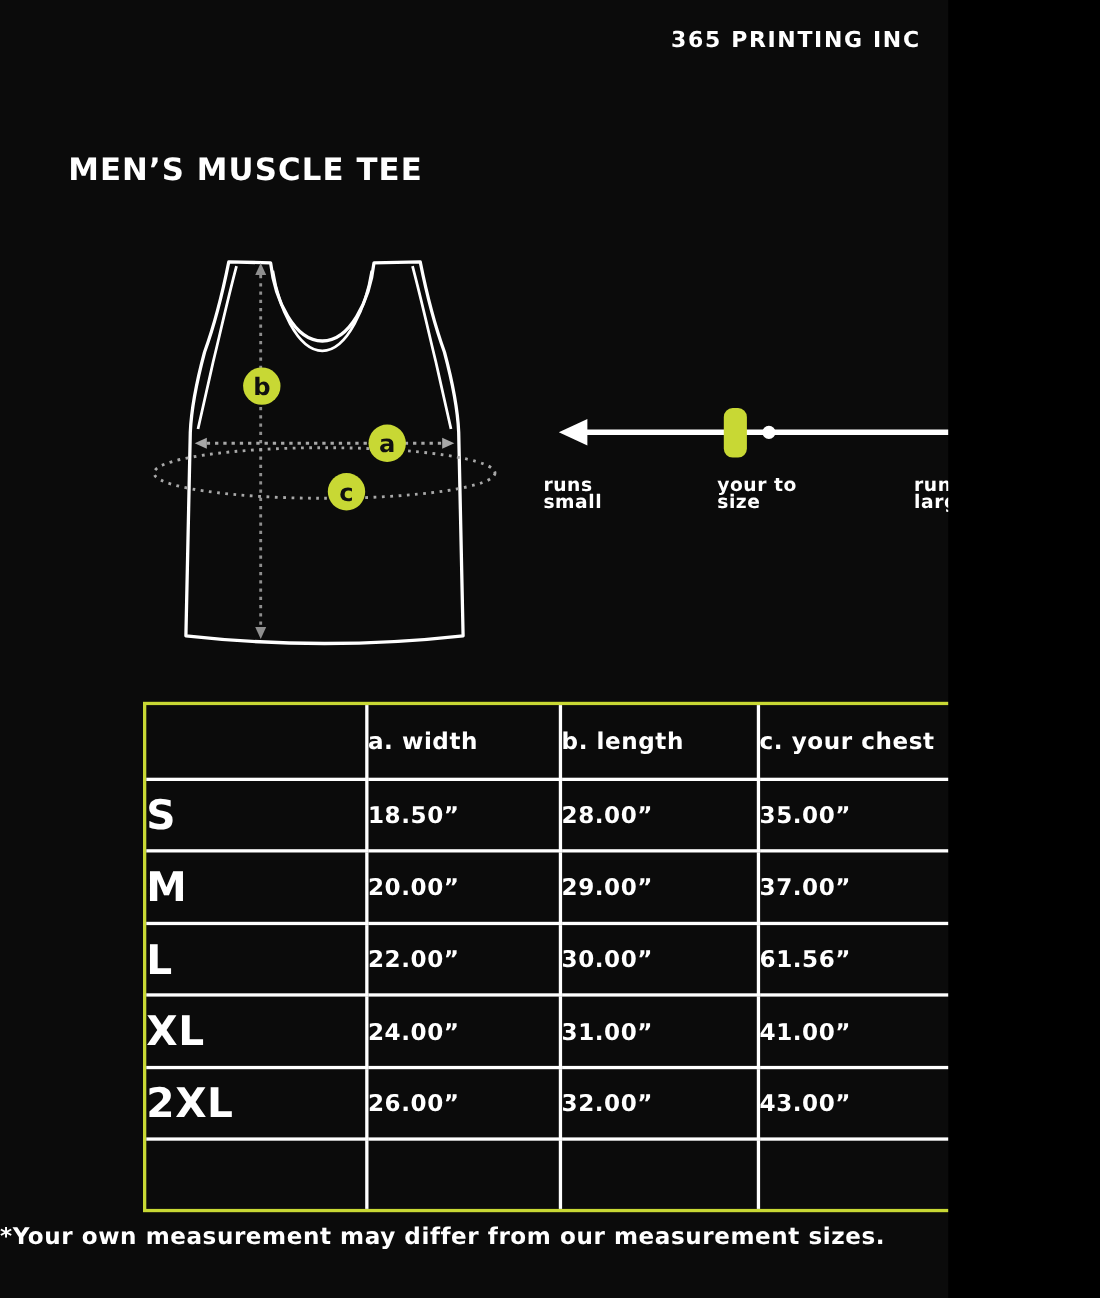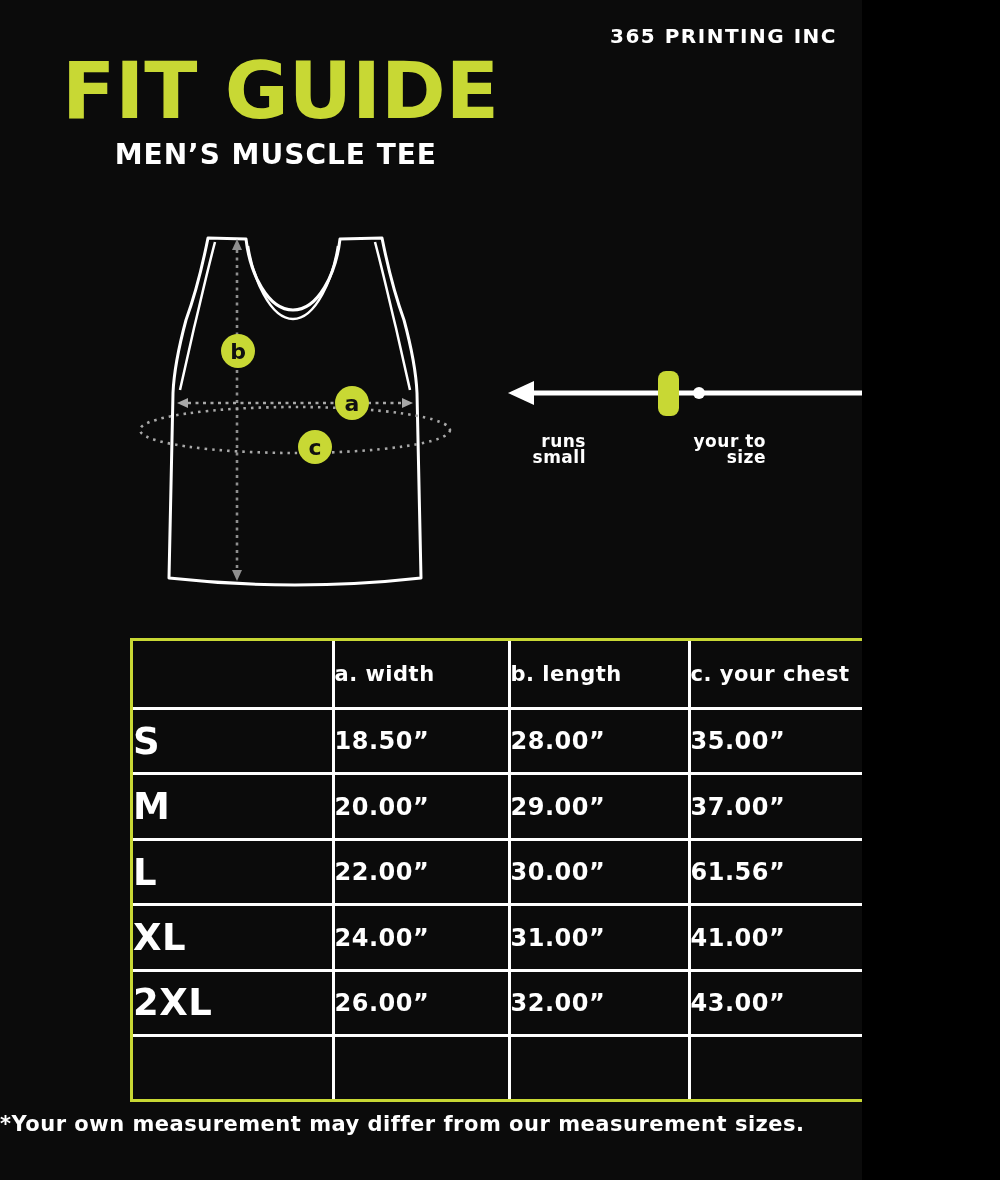--- a/index.html
+++ b/index.html
@@ -23,30 +23,29 @@
     font-size:20px;font-weight:bold;letter-spacing:1.5px;
     color:var(--white);
   }
   .title{
     position:absolute;left:62px;top:52px;
     font-size:78px;font-weight:bold;letter-spacing:0px;
     color:var(--accent);white-space:nowrap;line-height:1;
   }
   .subtitle{
     position:absolute;left:62px;top:138px;width:375px;
-    text-align:right;
     font-size:28px;font-weight:bold;letter-spacing:1px;
     color:var(--white);white-space:nowrap;
   }
   .tank-svg{position:absolute;left:128px;top:218px;width:340px;height:380px;}
   .scale-svg{position:absolute;left:486px;top:356px;width:464px;height:76px;}
   .scale-label{
     position:absolute;top:433px;
     font-size:17px;font-weight:bold;line-height:16px;
-    text-align:right;color:var(--white);letter-spacing:0.5px;
+    text-align:left;color:var(--white);letter-spacing:0.5px;
   }
   .scale-label.left{left:494px;width:92px;}
   .scale-label.center{left:652px;width:114px;}
   .scale-label.right{left:831px;width:92px;}
 
   .table-frame{
     position:absolute;left:130px;top:638px;width:755px;height:464px;
     border:3px solid var(--accent);
     background:var(--bg);
   }
@@ -57,21 +56,21 @@
   .size-table th,.size-table td{
     border:3px solid var(--white);
     text-align:left;vertical-align:middle;
     color:var(--white);
   }
   .size-table tr>*:first-child{border-left:none;}
   .size-table tr>*:last-child{border-right:none;}
   .size-table tr:first-child>*{border-top:none;}
   .size-table tr:last-child>*{border-bottom:none;}
   .size-table th{font-size:21px;font-weight:bold;letter-spacing:0.5px;height:64px;}
-  .size-table td{font-size:24px;font-weight:bold;letter-spacing:0.5px;height:62px;}
+  .size-table td{font-size:21px;font-weight:bold;letter-spacing:0.5px;height:62px;}
   .size-table td.size-cell{font-size:37px;font-weight:bold;}
   .size-table tr.empty-row td{height:60px;}
 
   .footnote{
     position:absolute;left:0;top:1112px;width:1000px;
     text-align:left;
     font-size:21px;font-weight:bold;letter-spacing:0.5px;
     color:var(--white);
   }
   .marker-letter{
@@ -79,21 +78,20 @@
     font-weight:bold;font-size:22px;fill:#101010;
     text-anchor:middle;
   }
 </style>
 </head>
 <body>
 
 <div class="canvas">
 
   <div class="brand">365 PRINTING INC</div>
-  <h1 class="title">FIT GUIDE</h1>
   <div class="subtitle">MEN’S MUSCLE TEE</div>
 
   <svg class="tank-svg" viewBox="0 0 340 380">
 
     <path d="M 80,20 C 74,50 66,80 58,102 C 51,128 46,152 45,175 L 41,360 Q 167,374 293,360 L 289,175 C 288,152 283,128 276,102 C 268,80 260,50 254,20 L 212,21 C 208,56 190,92 165,92 C 140,92 122,56 118,21 Z" fill="none" stroke="#ffffff" stroke-width="3" stroke-linejoin="round"></path>
 
     <path d="M 120,28 C 125,60 142,101 165,101 C 188,101 205,60 210,28" fill="none" stroke="#ffffff" stroke-width="2.5"></path>
 
     <path d="M 87,24 C 78,58 71,90 66,110 C 61,132 56,155 52,172" fill="none" stroke="#ffffff" stroke-width="2.5"></path>
     <path d="M 247,24 C 256,58 263,90 268,110 C 273,132 278,155 282,172" fill="none" stroke="#ffffff" stroke-width="2.5"></path>

